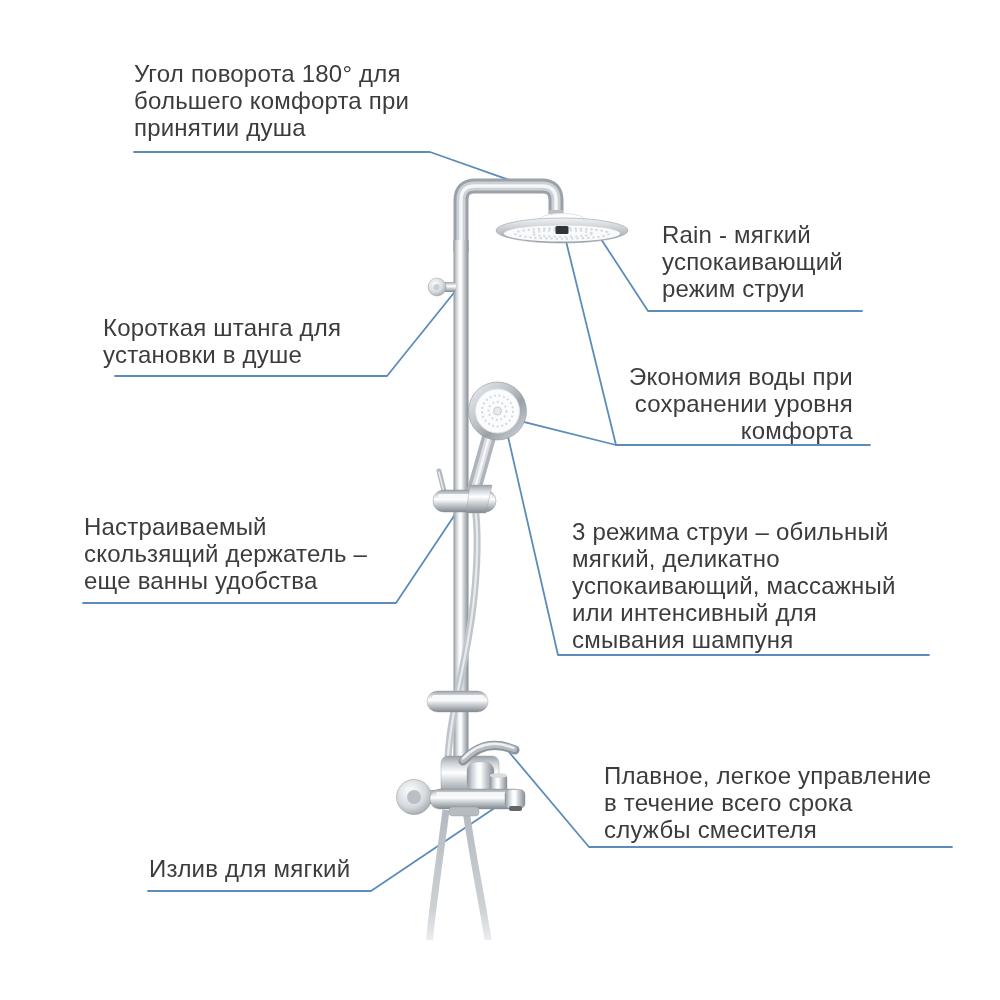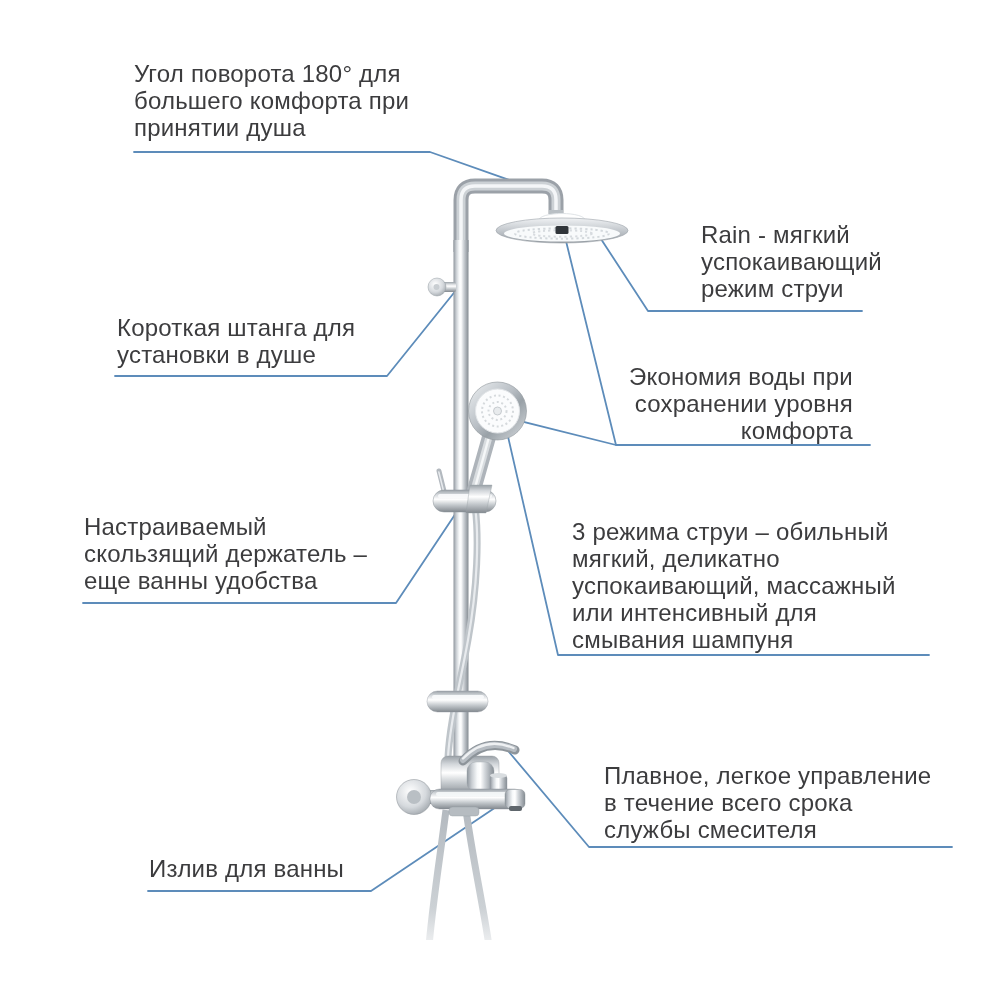--- a/index.html
+++ b/index.html
@@ -166,34 +166,34 @@
           <rect x="509" y="806" width="13" height="5" rx="2" fill="#5f666c"></rect>
         </g>
         <rect x="449" y="807" width="30" height="9" rx="3.5" fill="#b6bcc1" stroke="#959ca2" stroke-width=".4"></rect>
       </g>
     </g>
   </svg>
 
   <div class="callout" style="left:134px;top:60px;">Угол поворота 180° для
 большего комфорта при
 принятии душа</div>
-  <div class="callout" style="left:662px;top:221px;margin-left:39px;">Rain - мягкий
+  <div class="callout" style="left:662px;top:221px;">Rain - мягкий
 успокаивающий
 режим струи</div>
-  <div class="callout" style="left:117px;top:314px;">Короткая штанга для
+  <div class="callout" style="left:103px;top:314px;">Короткая штанга для
 установки в душе</div>
   <div class="callout" style="left:629px;top:363px;text-align:right;">Экономия воды при
 сохранении уровня
 комфорта</div>
   <div class="callout" style="left:84px;top:513px;">Настраиваемый
 скользящий держатель –
 еще ванны удобства</div>
   <div class="callout" style="left:572px;top:518px;">3 режима струи – обильный
 мягкий, деликатно
 успокаивающий, массажный
 или интенсивный для
 смывания шампуня</div>
   <div class="callout" style="left:604px;top:762px;">Плавное, легкое управление
 в течение всего срока
 службы смесителя</div>
-  <div class="callout" style="left:149px;top:855px;">Излив для ванны</div>
+  <div class="callout" style="left:149px;top:855px;">Излив для мягкий</div>
 
 </div>
 
 </body></html>

